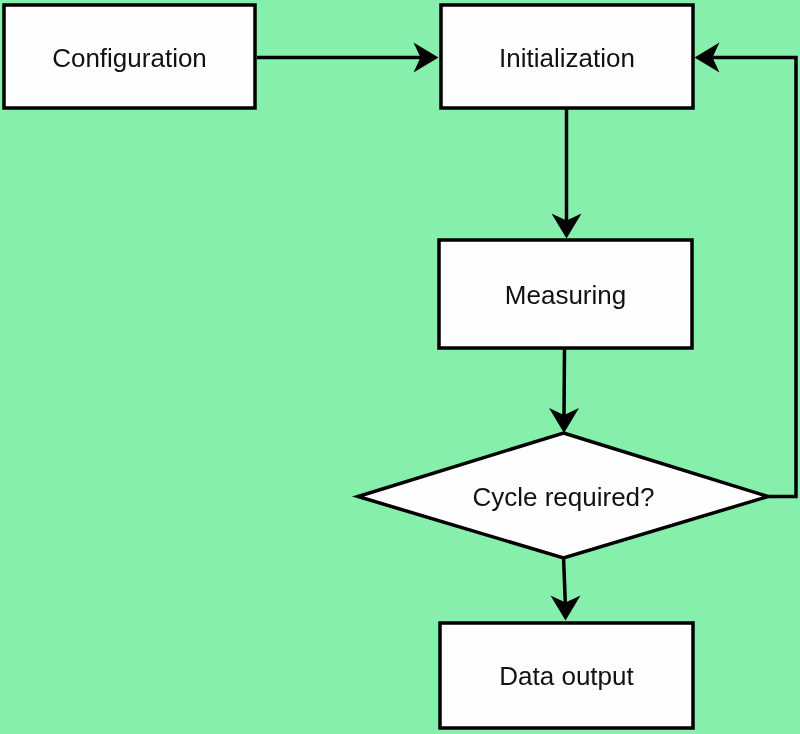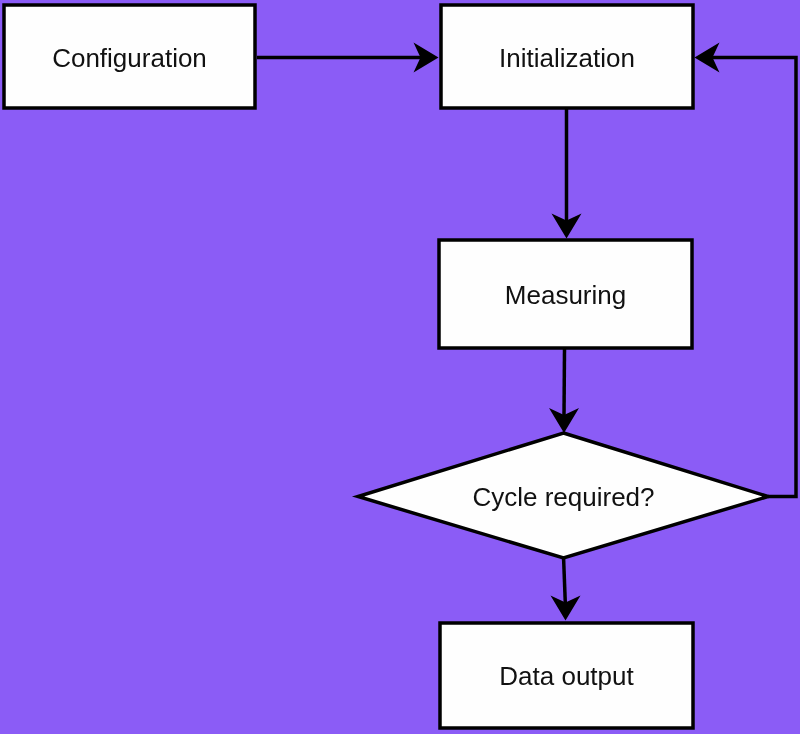--- a/index.html
+++ b/index.html
@@ -3,21 +3,21 @@
 <meta charset="utf-8">
 <style>
   html, body {
     margin: 0;
     padding: 0;
     background: #ffffff;
   }
   .canvas-wrap {
     width: 800px;
     height: 734px;
-    background: #8b5cf6;
+    background: #86efac;
     overflow: hidden;
   }
   svg { display: block; }
   .node-shape {
     fill: #fefefe;
     stroke: #000000;
     stroke-width: 3.5;
     stroke-linejoin: miter;
   }
   .edge-line {

